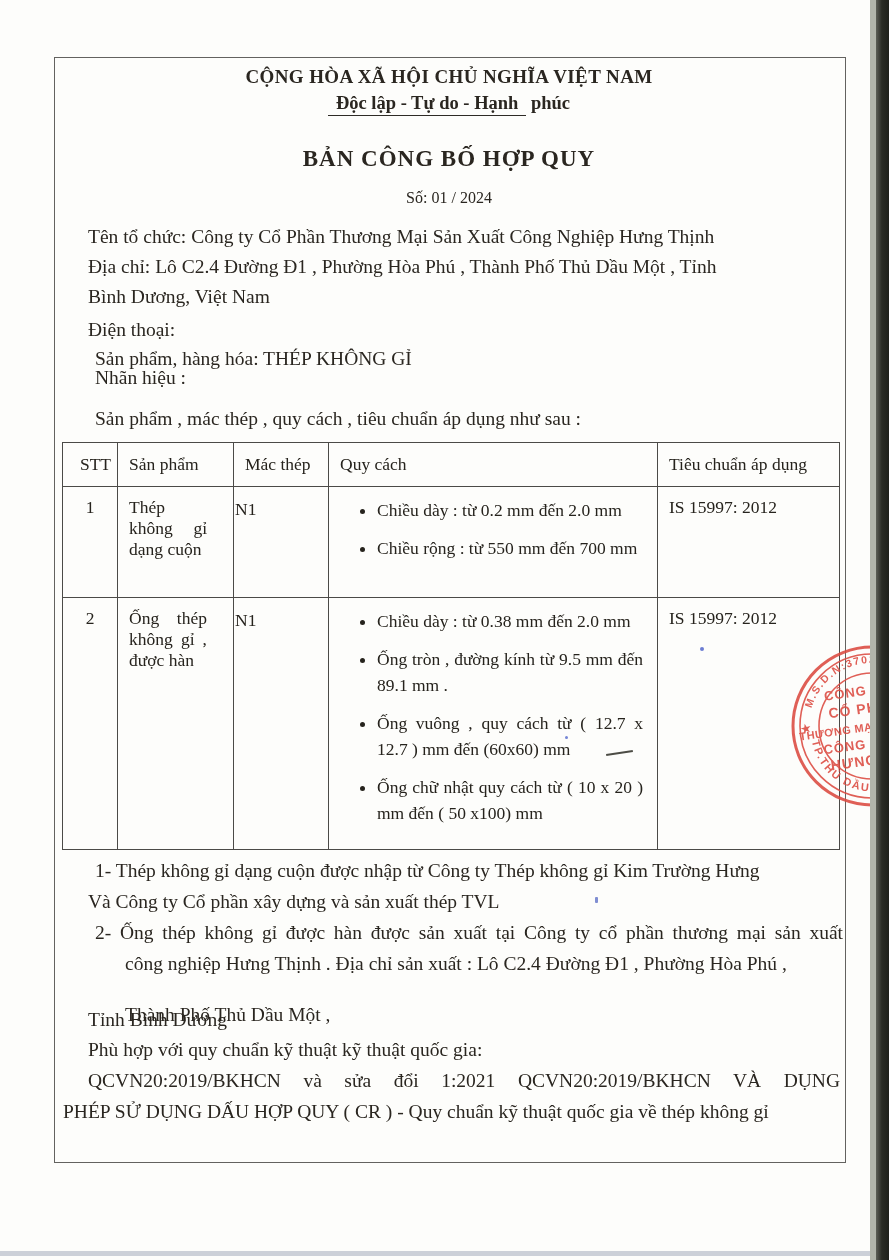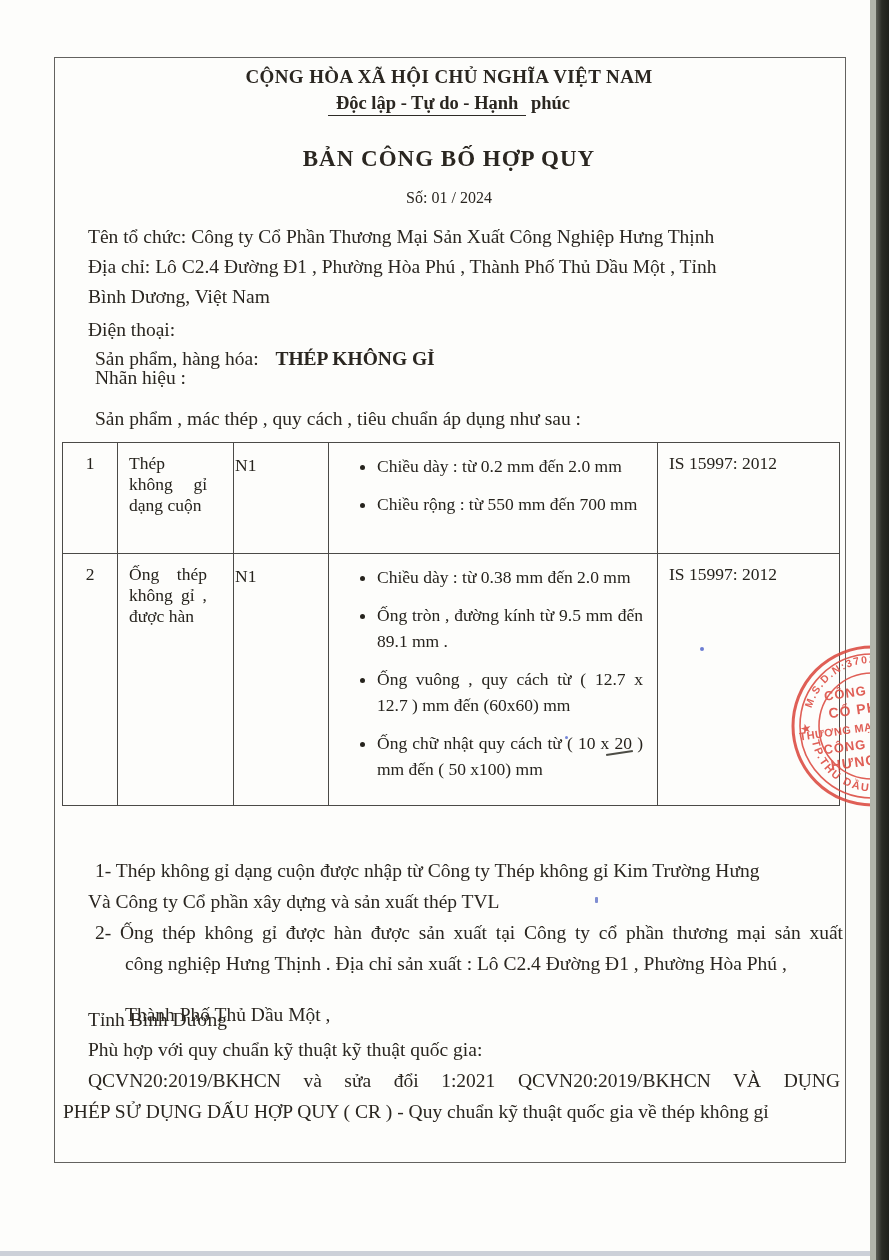--- a/index.html
+++ b/index.html
@@ -15,21 +15,21 @@
     position:absolute;left:54px;top:57px;width:790px;height:1104px;
     border:1.4px solid #63625f;background:transparent;z-index:1;
   }
   .centered{left:54px;width:790px;text-align:center;}
   .nat-line1{top:66px;font-size:19px;font-weight:bold;letter-spacing:.4px;z-index:2;}
   .nat-line2{top:93px;font-size:18.5px;font-weight:bold;z-index:2;}
   .nat-underline{border-bottom:1.8px solid #2e2b26;padding:0 8px 2px 8px;}
   .doc-title{top:146px;font-size:23px;font-weight:bold;letter-spacing:1px;z-index:2;}
   .doc-number{top:189px;font-size:16px;z-index:2;}
   .para{font-size:19.5px;line-height:30px;z-index:2;}
-  .b{font-weight:bold;margin-left:12px;}
+  .b{font-weight:normal;}
   
   table.spec{
     position:absolute;left:62px;top:442px;width:777px;z-index:2;
     border-collapse:collapse;table-layout:fixed;
     font-size:17.5px;color:#26231d;
   }
   table.spec td{border:1.3px solid #4b4a47;vertical-align:top;overflow:hidden;}
   table.spec .hdr td{height:43px;vertical-align:middle;padding:0 0 0 11px;}
   td.c-stt{text-align:center;padding:0;}
   .r1 td{height:97px;}
@@ -73,20 +73,27 @@
 
 <table class="spec">
   <colgroup>
     <col style="width:55px">
       <col style="width:116px">
       <col style="width:95px">
     <col style="width:329px">
       <col style="width:182px">
   </colgroup>
   <tbody>
+      <tr class="hdr">
+    <td class="c-stt">STT</td>
+    <td>Sản phẩm</td>
+    <td>Mác thép</td>
+    <td>Quy cách</td>
+    <td>Tiêu chuẩn áp dụng</td>
+  </tr>
   <tr class="r1">
     <td class="cell-num">1</td>
     <td class="cell-prod">Thép không gỉ dạng cuộn</td>
     <td class="cell-grade">N1</td>
     <td class="cell-spec">
       <ul class="specs">
         <li>Chiều dày : từ 0.2 mm đến 2.0 mm</li>
         <li>Chiều rộng : từ 550 mm đến 700 mm</li>
       </ul>
     </td>

